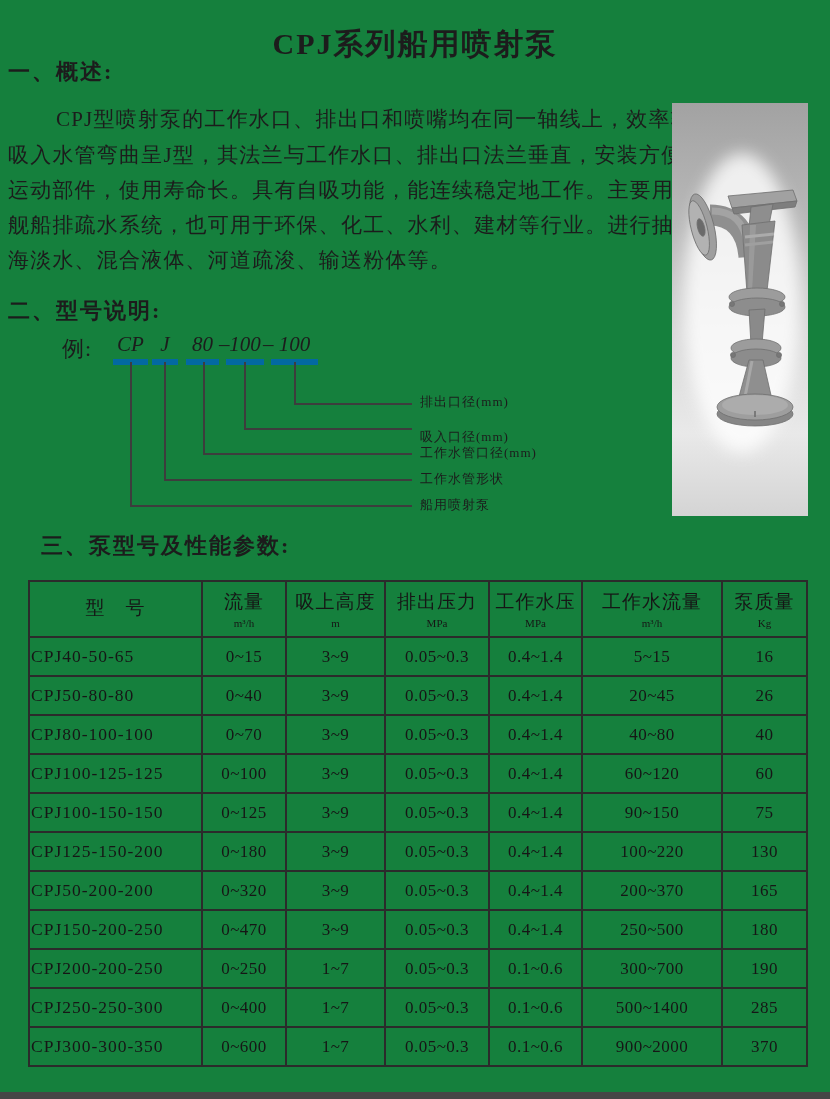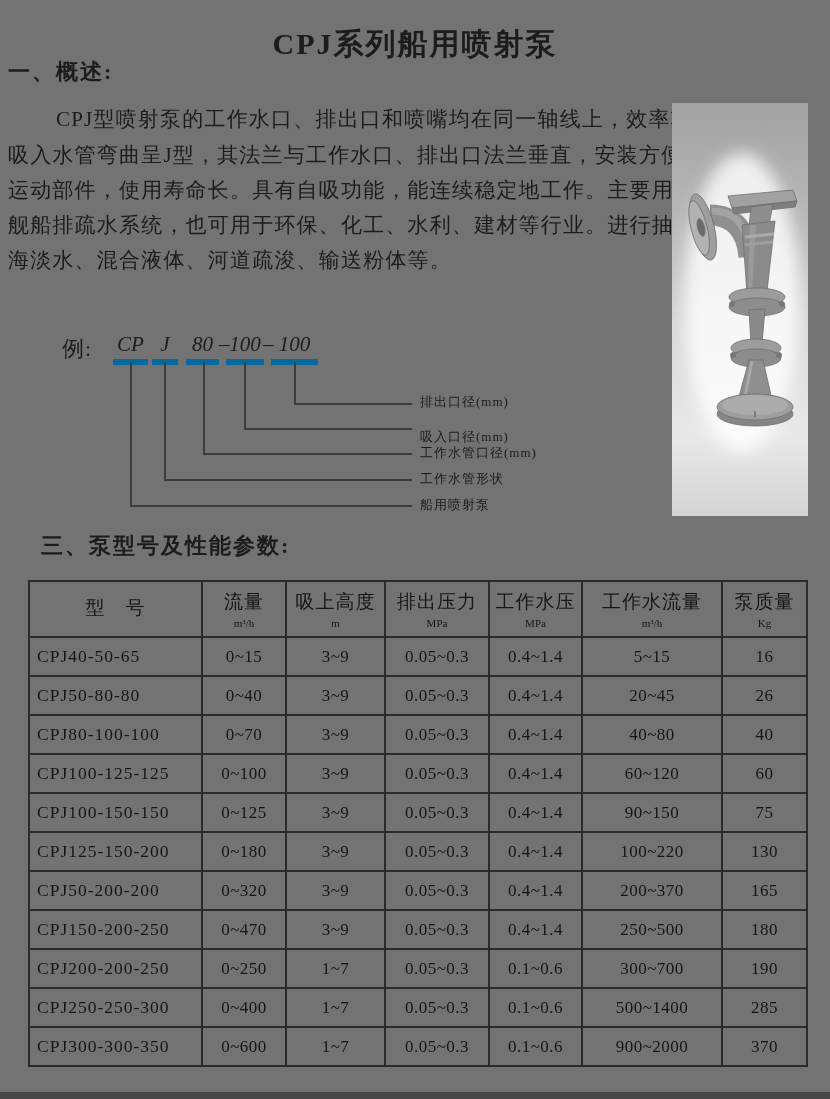--- a/index.html
+++ b/index.html
@@ -1,18 +1,18 @@
 <!DOCTYPE html>
 <html><head>
 <meta charset="utf-8">
 <style>
   html,body{margin:0;padding:0;background:#ffffff;}
   .page{
     position:relative;width:830px;height:1099px;overflow:hidden;
-    background:#737373;color:#1c1c1c;
+    background:#15803d;color:#1c1c1c;
     font-family:"Liberation Serif","DejaVu Serif",serif;
   }
   .title{
     position:absolute;top:4px;left:0;width:100%;text-align:center;
     font-size:30px;font-weight:bold;letter-spacing:2px;
   }
   .sec-head{
     position:absolute;left:8px;font-size:22px;font-weight:bold;letter-spacing:2px;white-space:nowrap;
   }
   .sec-head.s1{top:57px;}
@@ -52,21 +52,21 @@
   .ptable{
     position:absolute;left:28px;top:580px;width:778px;
     border-collapse:collapse;table-layout:fixed;
   }
   .ptable th,.ptable td{
     border:2px solid #2b2b2b;padding:0;text-align:center;color:#161616;
     overflow:hidden;
   }
   .ptable th{height:54px;font-weight:normal;border-radius:14px;}
   .ptable td{height:37px;font-size:17px;letter-spacing:0.5px;}
-  .ptable td.model{text-align:left;padding-left:7px;font-size:17.5px;letter-spacing:1px;}
+  .ptable td.model{text-align:left;padding-left:1px;font-size:17.5px;letter-spacing:1px;}
   .h-label{font-size:19px;letter-spacing:1px;}
   .h-unit{font-size:11px;margin-top:2px;}
   .col-model{width:173px;}
   .col-flow{width:84px;}
   .col-suction{width:99px;}
   .col-dpress{width:104px;}
   .col-wpress{width:93px;}
   .col-wflow{width:140px;}
   .col-mass{width:85px;}
   .bottom-bar{position:absolute;left:0;top:1092px;width:830px;height:7px;background:#464646;}
@@ -137,20 +137,21 @@
         <path d="M80 258 L72 299" stroke="#a8a8a8" stroke-width="3"></path>
 
         <ellipse cx="83" cy="311" rx="38" ry="12" fill="#868686"></ellipse>
         <ellipse cx="83" cy="304" rx="38" ry="13" fill="#9e9e9e"></ellipse>
         <ellipse cx="83" cy="302" rx="33" ry="10" fill="#acacac" stroke="none"></ellipse>
         <path d="M83 308 L83 314" stroke="#6a6a6a" stroke-width="1.5"></path>
       </g>
     </svg>
   </div>
 
+  <div class="sec-head s2">二、型号说明:</div>
   <span class="exlabel">例:</span>
   <span class="seg p0">CP</span>
   <span class="seg p1">J</span>
   <span class="seg p2">80</span>
   <span class="dash d0">–</span>
   <span class="seg p3">100</span>
   <span class="dash d1">–</span>
   <span class="seg p4">100</span>
 
   <svg class="diagram-svg" width="830" height="1099" viewBox="0 0 830 1099">

